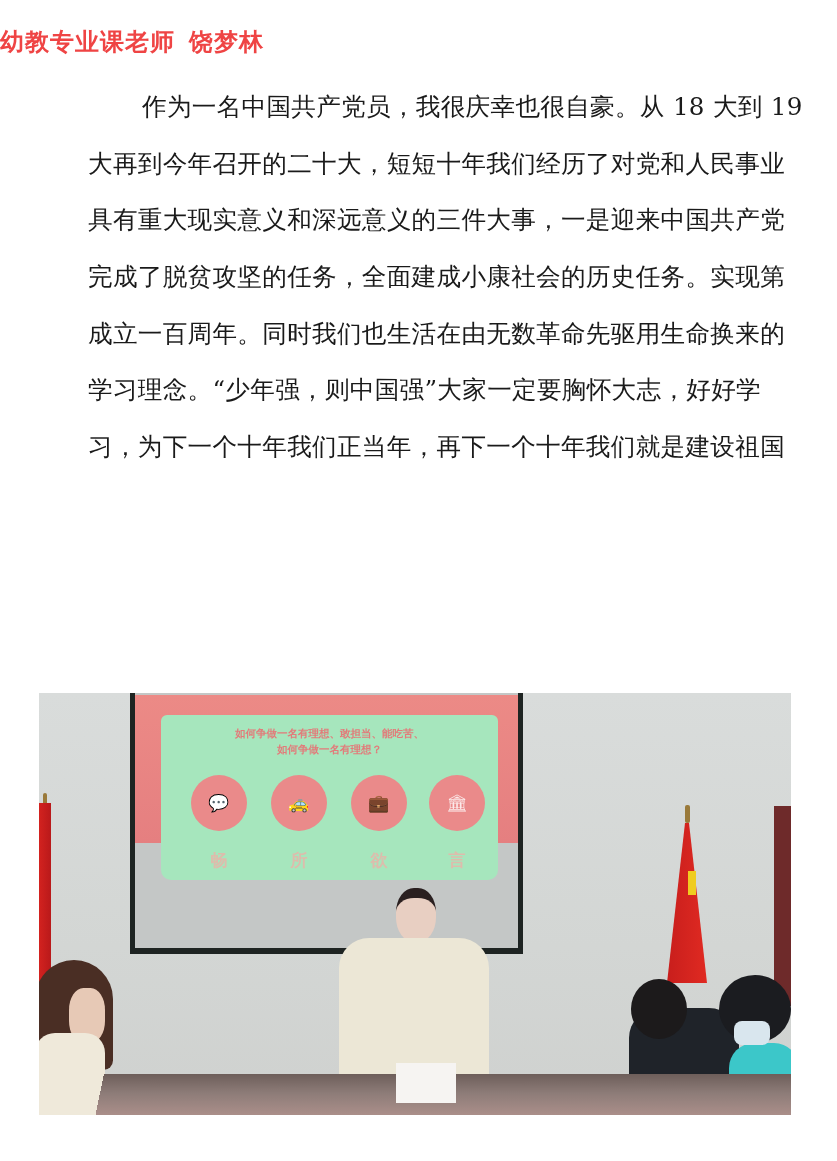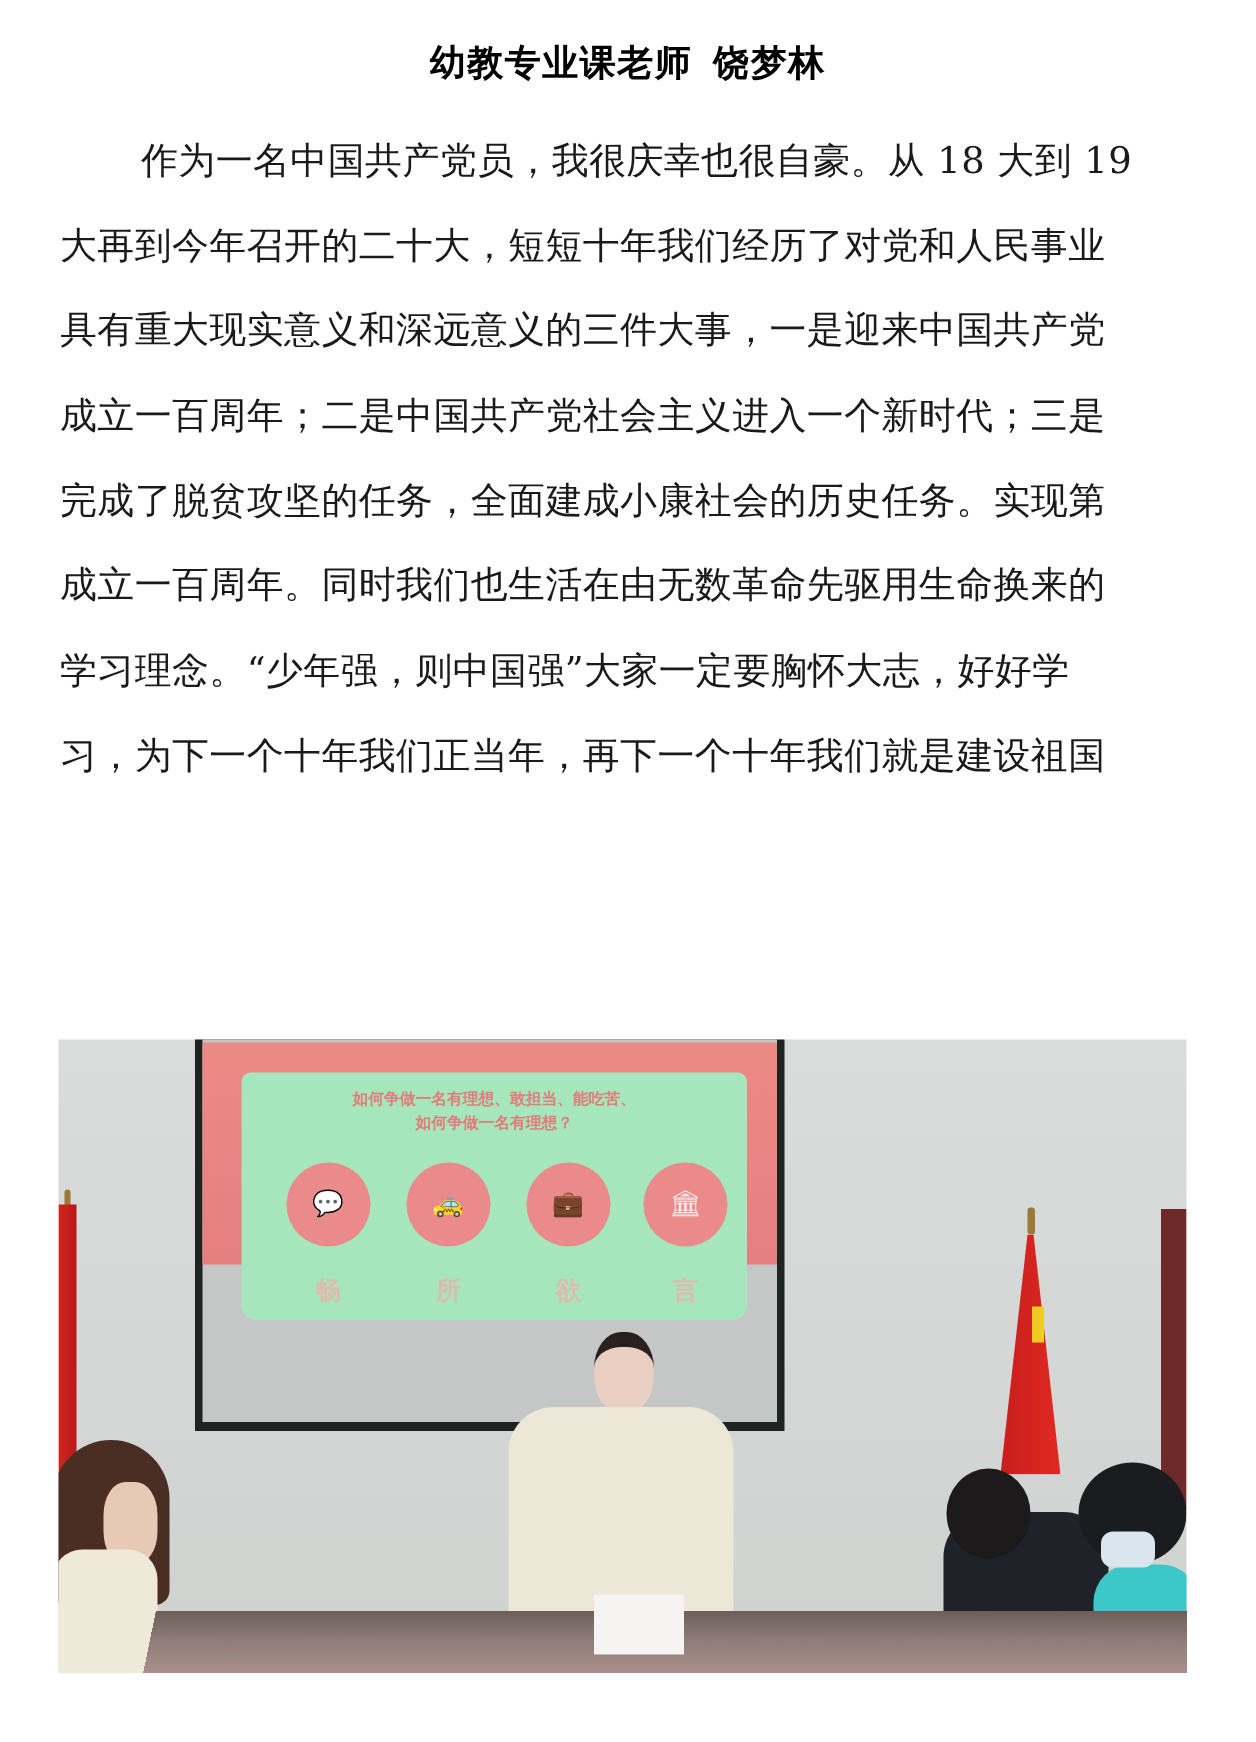--- a/index.html
+++ b/index.html
@@ -1,31 +1,31 @@
 <!DOCTYPE html>
 <html><head>
 <meta charset="utf-8">
 <style>
   * { margin: 0; padding: 0; box-sizing: border-box; }
   html, body { width: 837px; height: 1161px; background: #ffffff; overflow: hidden; }
   body { position: relative; font-family: "DejaVu Serif", "Liberation Serif", serif; color: #111; }
 
   .title {
-    position: absolute; left: 0; top: 26px; width: 837px; text-align: center;
+    position: absolute; left: 0; top: 26px; width: 837px; 
     font-family: "DejaVu Sans", "Liberation Sans", sans-serif;
-    font-size: 24px; font-weight: bold; letter-spacing: 1px; color: #000000;
+    font-size: 24px; font-weight: bold; letter-spacing: 1px; color: #ef4444;
   }
   .title .gap { display: inline-block; width: 14px; }
 
   .para {
     position: absolute; left: 40px; top: 79px; width: 760px;
     font-size: 24.6px; line-height: 56.7px; letter-spacing: 0.3px;
     text-align: justify; color: #1a1a1a;
   }
-  .para .line { display: block; white-space: nowrap; height: 56.7px; }
+  .para .line { display: block; white-space: nowrap; height: 56.7px; margin-left: 48px; }
   .para .indent { padding-left: 54px; }
 
   
   .photo {
     position: absolute; left: 39px; top: 693px; width: 752px; height: 422px;
     background: linear-gradient(180deg, #d9dcdb 0%, #d3d6d4 60%, #cfd1cf 100%);
     overflow: hidden;
   }
   .screen-frame {
     position: absolute; left: 91px; top: -4px; width: 393px; height: 265px;
@@ -104,21 +104,20 @@
 <body>
 
 <h1 class="title">
   <span>幼教专业课老师</span><span class="gap"></span><span>饶梦林</span>
 </h1>
 
 <div class="para">
   <span class="line indent">作为一名中国共产党员，我很庆幸也很自豪。从 18 大到 19</span>
   <span class="line">大再到今年召开的二十大，短短十年我们经历了对党和人民事业</span>
   <span class="line">具有重大现实意义和深远意义的三件大事，一是迎来中国共产党</span>
-  <span class="line">成立一百周年；二是中国共产党社会主义进入一个新时代；三是</span>
   <span class="line">完成了脱贫攻坚的任务，全面建成小康社会的历史任务。实现第</span>
   <span class="line">成立一百周年。同时我们也生活在由无数革命先驱用生命换来的</span>
   <span class="line">学习理念。“少年强，则中国强”大家一定要胸怀大志，好好学</span>
   <span class="line">习，为下一个十年我们正当年，再下一个十年我们就是建设祖国</span>
 </div>
 
 <div class="photo">
   <div class="flag-left-pole"></div>
   <div class="flag-left"></div>
 

